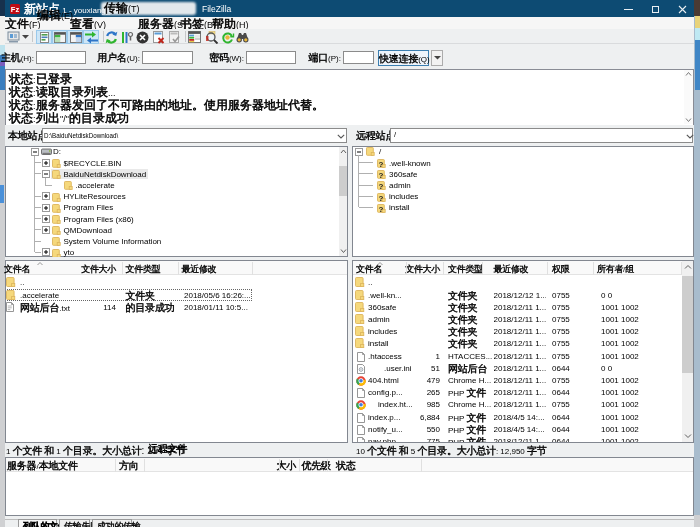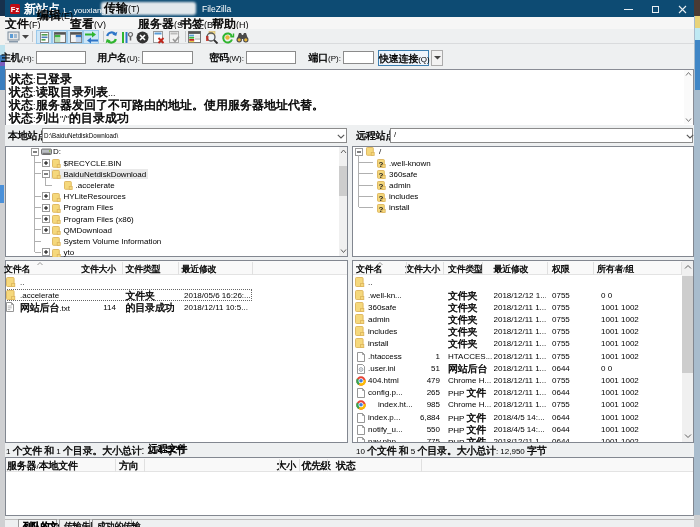--- a/index.html
+++ b/index.html
@@ -386,21 +386,21 @@
 <div style="left:125.5px;top:290.5px"><span class="t"><span class="c8">文件夹</span></span></div>
 <div style="left:184px;top:290.5px;width:66px;overflow:hidden"><span class="t">2018/05/6 16:26:...</span></div>
 <svg style="left:6px;top:301.9px" width="8" height="10">
     <path d="M0.5 0.5 h5 l2 2 v7 h-7 Z" fill="#fff" stroke="#8a8a8a" stroke-width="0.9"></path>
     <path d="M5.5 0.5 v2 h2" fill="none" stroke="#8a8a8a" stroke-width="0.8"></path>
     <path d="M1.8 4 h4 M1.8 5.8 h4 M1.8 7.6 h2.5" stroke="#999" stroke-width="0.7"></path>
   </svg>
 <div style="left:20px;top:302.7px"><span class="t"><span class="c8">网站后台</span><span style="font-size:8px">.txt</span></span></div>
 <div style="left:76px;top:302.7px;width:40px;text-align:right"><span class="t">114</span></div>
 <div style="left:125.5px;top:302.7px"><span class="t"><span class="c8">的目录成功</span></span></div>
-<div style="left:184px;top:302.7px;width:66px;overflow:hidden"><span class="t">2018/12/11 10:5...</span></div>
+<div style="left:184px;top:302.7px;width:66px;overflow:hidden"><span class="t">2018/01/11 10:5...</span></div>
 <div style="left:353px;top:261px;width:340px;height:181px;overflow:hidden">
 <svg style="left:2px;top:16.3px" width="9" height="10">
       <rect x="0.5" y="0.5" width="7.6" height="9" rx="1" fill="#f5d87c" stroke="#ddb45c" stroke-width="0.9"></rect>
       <rect x="5.6" y="6.4" width="3.2" height="3.2" fill="#f5d87c" stroke="#ddb45c" stroke-width="0.8"></rect>
     </svg>
 <div style="left:15px;top:17.3px;width:37px;overflow:hidden"><span class="t">..</span></div>
 <svg style="left:2px;top:28.49999999999999px" width="9" height="10">
       <rect x="0.5" y="0.5" width="7.6" height="9" rx="1" fill="#f5d87c" stroke="#ddb45c" stroke-width="0.9"></rect>
       <rect x="5.6" y="6.4" width="3.2" height="3.2" fill="#f5d87c" stroke="#ddb45c" stroke-width="0.8"></rect>
     </svg>
@@ -453,21 +453,21 @@
 <div style="left:47px;top:90.49999999999999px;width:40px;text-align:right"><span class="t">1</span></div>
 <div style="left:95px;top:90.49999999999999px;width:44px;overflow:hidden"><span class="t"><span style="font-size:8px">HTACCES...</span></span></div>
 <div style="left:140.5px;top:90.49999999999999px;width:52px;overflow:hidden"><span class="t">2018/12/11 1...</span></div>
 <div style="left:199px;top:90.49999999999999px"><span class="t">0755</span></div>
 <div style="left:248px;top:90.49999999999999px"><span class="t">1001 1002</span></div>
 <svg style="left:4px;top:102.69999999999997px" width="8" height="10">
       <path d="M0.5 0.5 h5 l2 2 v7 h-7 Z" fill="#fff" stroke="#8a8a8a" stroke-width="0.9"></path>
       <circle cx="4" cy="5.5" r="1.8" fill="none" stroke="#9aa3ac" stroke-width="1"></circle>
       <circle cx="4" cy="5.5" r="0.6" fill="#9aa3ac"></circle>
     </svg>
-<div style="left:15px;top:102.69999999999997px;width:37px;overflow:hidden"><span class="t">.user.ini</span></div>
+<div style="left:31px;top:102.69999999999997px;width:37px;overflow:hidden"><span class="t">.user.ini</span></div>
 <div style="left:47px;top:102.69999999999997px;width:40px;text-align:right"><span class="t">51</span></div>
 <div style="left:95px;top:102.69999999999997px;width:44px;overflow:hidden"><span class="t"><span class="c8">网站后台</span></span></div>
 <div style="left:140.5px;top:102.69999999999997px;width:52px;overflow:hidden"><span class="t">2018/12/11 1...</span></div>
 <div style="left:199px;top:102.69999999999997px"><span class="t">0644</span></div>
 <div style="left:248px;top:102.69999999999997px"><span class="t">0 0</span></div>
 <svg style="left:3px;top:114.90000000000002px" width="10" height="10">
       <circle cx="5" cy="5" r="4.7" fill="#e84335"></circle>
       <path d="M5 5 L0.9 2.6 A4.7 4.7 0 0 0 2.7 9.1 Z" fill="#34a853"></path>
       <path d="M5 5 L2.7 9.1 A4.7 4.7 0 0 0 9.6 3.8 Z" fill="#fbbc05"></path>
       <circle cx="5" cy="4.8" r="2.5" fill="#fff"></circle>

